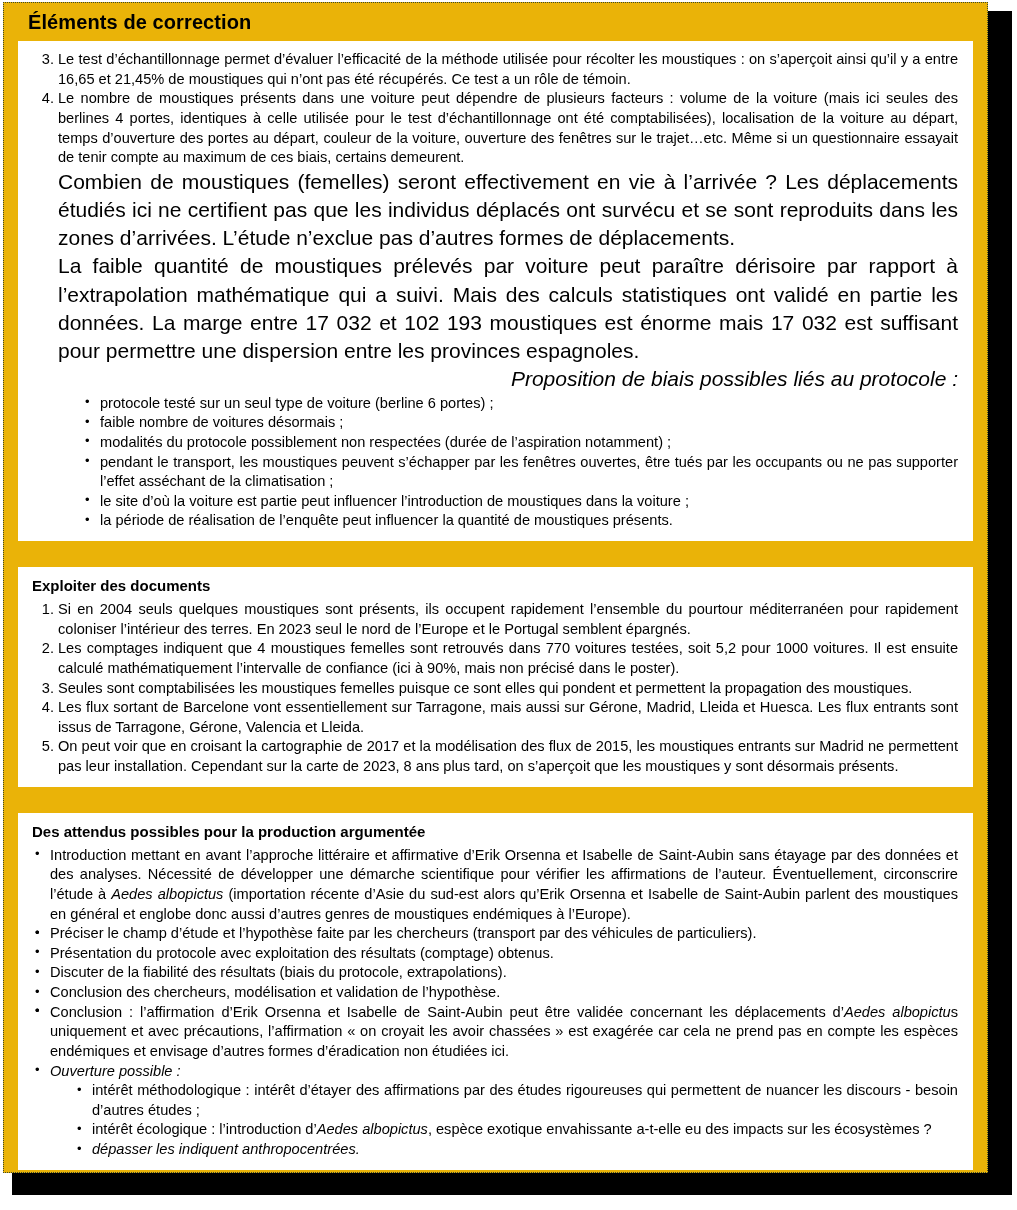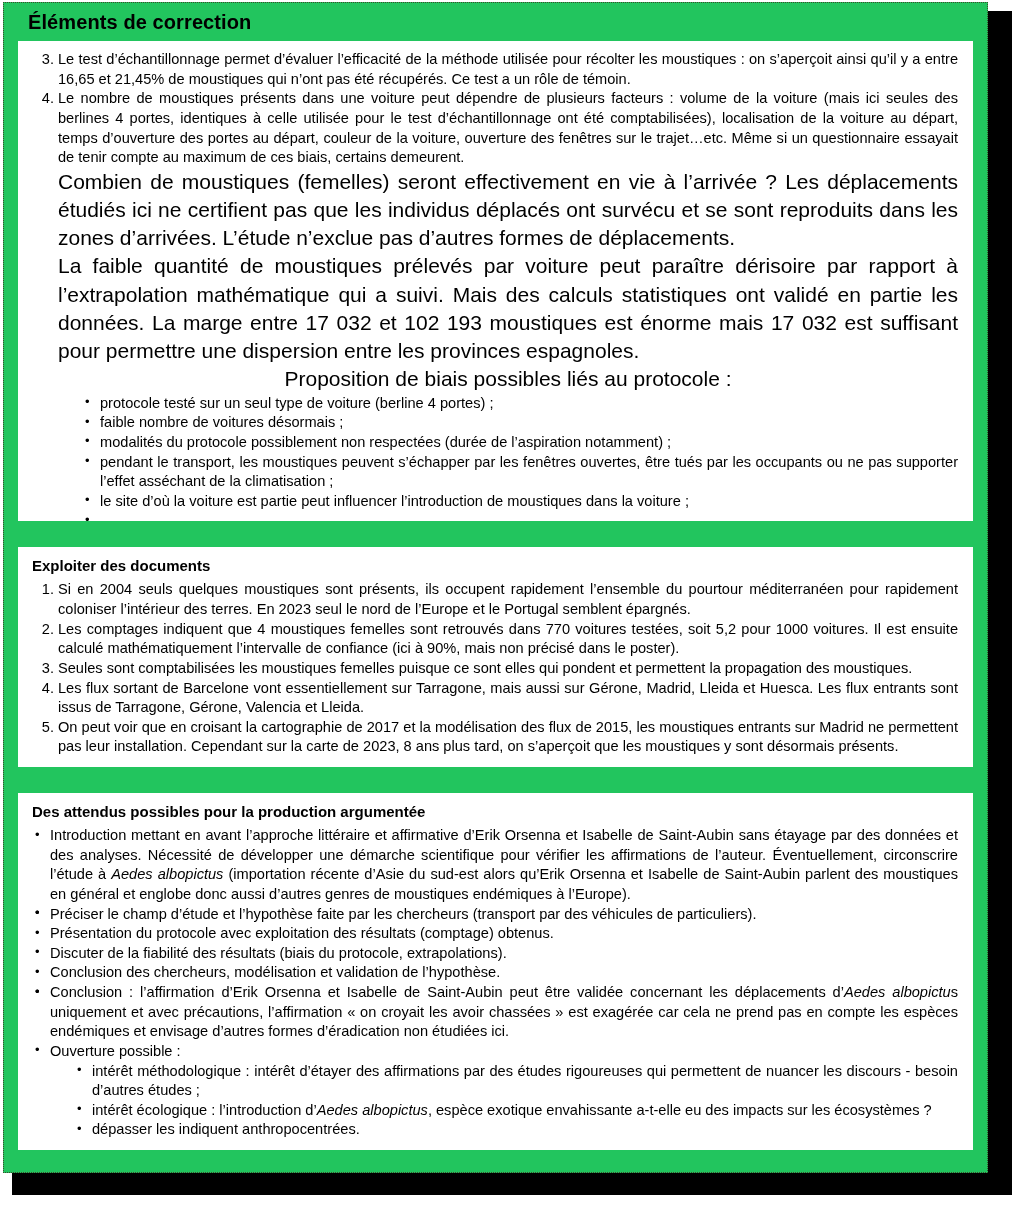--- a/index.html
+++ b/index.html
@@ -26,21 +26,21 @@
     width: 1000px;
     height: 1184px;
     background: #000000;
   }
   .green-panel {
     position: absolute;
     left: 3px;
     top: 2px;
     width: 985px;
     height: 1171px;
-    background: #22c55e;
+    background: #eab308;
     border: 1px dotted #3c4a2c;
     box-sizing: border-box;
     padding: 0;
   }
   .panel-inner {
     position: absolute;
     left: 0;
     top: 0;
     right: 0;
     bottom: 0;
@@ -134,21 +134,21 @@
     color: #000;
   }
   ul.sub-bullets > li > .bdot {
     position: absolute;
     left: 7px;
     top: -0.5px;
     font-size: 13px;
     line-height: 1.42;
   }
   .it { font-style: italic; margin-top: 16px; }
-  .nojust { text-align: center; }
+  .nojust { text-align: right; font-style: italic; }
 </style>
 </head>
 <body>
 
 <div id="page">
   <div class="shadow-layer"></div>
   <div class="green-panel">
     <div class="panel-inner">
 
       <div class="main-title">Éléments de correction</div>
@@ -161,40 +161,41 @@
           </li>
           <li>
             <span class="marker">4.</span>
             <span>Le nombre de moustiques présents dans une voiture peut dépendre de plusieurs facteurs : volume de la voiture (mais ici seules des berlines 4 portes, identiques à celle utilisée pour le test d’échantillonnage ont été comptabilisées), localisation de la voiture au départ, temps d’ouverture des portes au départ, couleur de la voiture, ouverture des fenêtres sur le trajet…etc. Même si un questionnaire essayait de tenir compte au maximum de ces biais, certains demeurent.</span>
             <div class="para">Combien de moustiques (femelles) seront effectivement en vie à l’arrivée ? Les déplacements étudiés ici ne certifient pas que les individus déplacés ont survécu et se sont reproduits dans les zones d’arrivées. L’étude n’exclue pas d’autres formes de déplacements.</div>
             <div class="para">La faible quantité de moustiques prélevés par voiture peut paraître dérisoire par rapport à l’extrapolation mathématique qui a suivi. Mais des calculs statistiques ont validé en partie les données. La marge entre 17 032 et 102 193 moustiques est énorme mais 17 032 est suffisant pour permettre une dispersion entre les provinces espagnoles.</div>
             <div class="para nojust">Proposition de biais possibles liés au protocole :</div>
             <ul class="sub-bullets">
               <li>
                 <span class="bdot">•</span>
-                <span>protocole testé sur un seul type de voiture (berline 4 portes) ;</span>
+                <span>protocole testé sur un seul type de voiture (berline 6 portes) ;</span>
               </li>
               <li>
                 <span class="bdot">•</span>
                 <span>faible nombre de voitures désormais ;</span>
               </li>
               <li>
                 <span class="bdot">•</span>
                 <span>modalités du protocole possiblement non respectées (durée de l’aspiration notamment) ;</span>
               </li>
               <li>
                 <span class="bdot">•</span>
                 <span>pendant le transport, les moustiques peuvent s’échapper par les fenêtres ouvertes, être tués par les occupants ou ne pas supporter l’effet asséchant de la climatisation ;</span>
               </li>
               <li>
                 <span class="bdot">•</span>
                 <span>le site d’où la voiture est partie peut influencer l’introduction de moustiques dans la voiture ;</span>
               </li>
               <li>
                 <span class="bdot">•</span>
+                <span>la période de réalisation de l’enquête peut influencer la quantité de moustiques présents.</span>
               </li>
             </ul>
           </li>
         </ol>
       </div>
 
       <div class="box-gap"></div>
 
       <div class="white-box">
         <div class="section-heading">Exploiter des documents</div>

